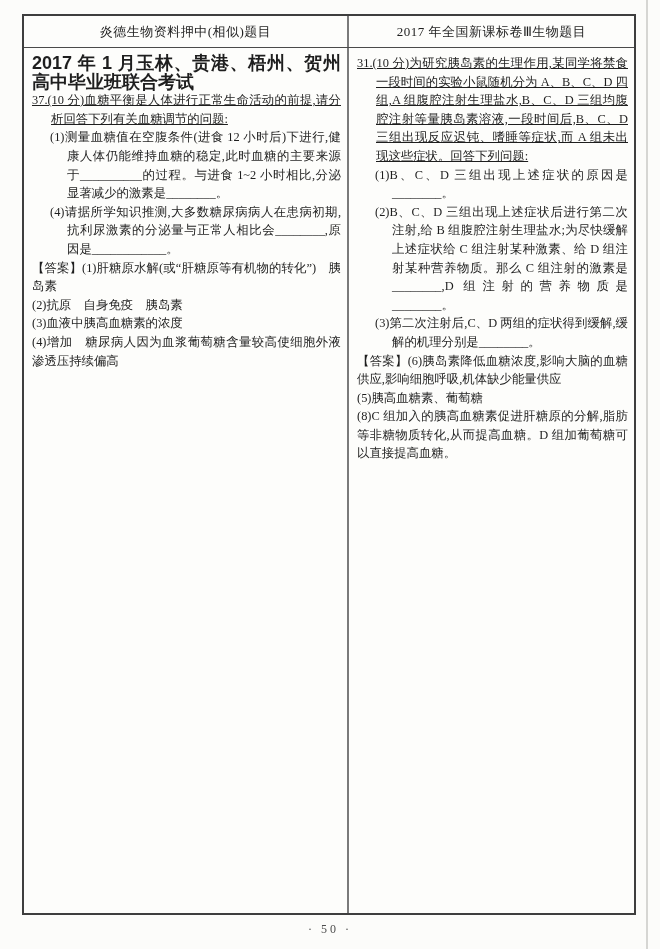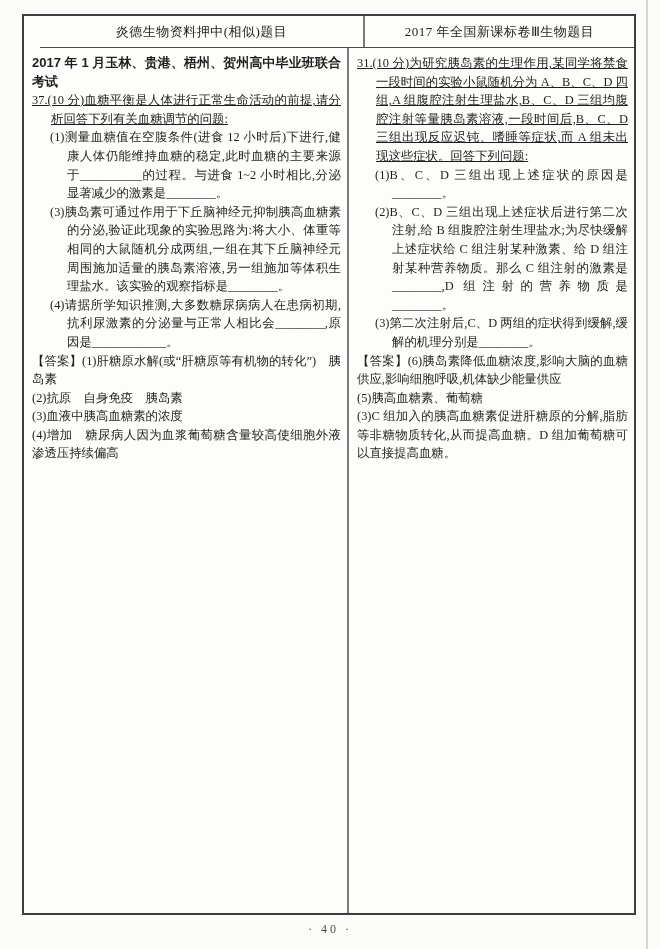--- a/index.html
+++ b/index.html
@@ -24,21 +24,20 @@
     width:614px; height:901px;
     box-sizing:border-box;
     border:2px solid #3e3e3e;
     background:#fdfdfb;
     display:flex; flex-direction:column;
   }
   .header-row {
     flex:0 0 31px;
     display:flex;
     border-bottom:1px solid #4a4a4a;
-    margin-left:16px;
   }
   .body-row {
     flex:1 1 auto; min-height:0;
     display:flex;
   }
   .cell-left {
     flex:0 0 325px;
     box-sizing:border-box;
     border-right:2px solid #7a7a7a;
   }
@@ -50,21 +49,21 @@
   .body-cell {
     padding:6px 6px 0 8px;
     font-size:12.4px;
     line-height:18.6px;
     text-align:justify;
   }
   .body-cell p { margin:0; }
   .exam-title {
     font-family:"Liberation Sans", sans-serif;
     font-weight:bold;
-    font-size:13px;
+    font-size:18px;
   }
   .q-intro { padding-left:19px; text-indent:-19px;text-decoration:underline; }
   .q-item  { padding-left:35px; text-indent:-17px; }
   .answer-label { font-weight:normal; }
   .footer {
     position:absolute; left:0; width:660px; top:922px;
     text-align:center;
     font-size:12px; color:#4d4d4d;
     letter-spacing:3px;
     font-family:"Liberation Serif", serif;
@@ -86,35 +85,34 @@
         <span>2017 年全国新课标卷Ⅲ生物题目</span>
       </div>
     </div>
 
     <div class="body-row">
 
       <div class="cell-left body-cell">
         <p class="exam-title">2017 年 1 月玉林、贵港、梧州、贺州高中毕业班联合考试</p>
         <p class="q-intro">37.(10 分)血糖平衡是人体进行正常生命活动的前提,请分析回答下列有关血糖调节的问题:</p>
         <p class="q-item">(1)测量血糖值在空腹条件(进食 12 小时后)下进行,健康人体仍能维持血糖的稳定,此时血糖的主要来源于__________的过程。与进食 1~2 小时相比,分泌显著减少的激素是________。</p>
-        <p class="q-item">(3)胰岛素可通过作用于下丘脑神经元抑制胰高血糖素的分泌,验证此现象的实验思路为:将大小、体重等相同的大鼠随机分成两组,一组在其下丘脑神经元周围施加适量的胰岛素溶液,另一组施加等体积生理盐水。该实验的观察指标是________。</p>
         <p class="q-item">(4)请据所学知识推测,大多数糖尿病病人在患病初期,抗利尿激素的分泌量与正常人相比会________,原因是____________。</p>
         <p class="answer-line"><span class="answer-label">【答案】</span><span>(1)肝糖原水解(或“肝糖原等有机物的转化”)　胰岛素</span></p>
         <p class="answer-line">(2)抗原　自身免疫　胰岛素</p>
         <p class="answer-line">(3)血液中胰高血糖素的浓度</p>
         <p class="answer-line">(4)增加　糖尿病人因为血浆葡萄糖含量较高使细胞外液渗透压持续偏高</p>
       </div>
 
       <div class="cell-right body-cell">
         <p class="q-intro">31.(10 分)为研究胰岛素的生理作用,某同学将禁食一段时间的实验小鼠随机分为 A、B、C、D 四组,A 组腹腔注射生理盐水,B、C、D 三组均腹腔注射等量胰岛素溶液,一段时间后,B、C、D 三组出现反应迟钝、嗜睡等症状,而 A 组未出现这些症状。回答下列问题:</p>
         <p class="q-item">(1)B、C、D 三组出现上述症状的原因是________。</p>
         <p class="q-item">(2)B、C、D 三组出现上述症状后进行第二次注射,给 B 组腹腔注射生理盐水;为尽快缓解上述症状给 C 组注射某种激素、给 D 组注射某种营养物质。那么 C 组注射的激素是________,D 组注射的营养物质是________。</p>
         <p class="q-item">(3)第二次注射后,C、D 两组的症状得到缓解,缓解的机理分别是________。</p>
         <p class="answer-line"><span class="answer-label">【答案】</span><span>(6)胰岛素降低血糖浓度,影响大脑的血糖供应,影响细胞呼吸,机体缺少能量供应</span></p>
         <p class="answer-line">(5)胰高血糖素、葡萄糖</p>
-        <p class="answer-line">(3)C 组加入的胰高血糖素促进肝糖原的分解,脂肪等非糖物质转化,从而提高血糖。D 组加葡萄糖可以直接提高血糖。</p>
+        <p class="answer-line">(8)C 组加入的胰高血糖素促进肝糖原的分解,脂肪等非糖物质转化,从而提高血糖。D 组加葡萄糖可以直接提高血糖。</p>
       </div>
 
     </div>
   </div>
 
-  <div class="footer">· 40 ·</div>
+  <div class="footer">· 50 ·</div>
 </div>
 
 </body></html>

